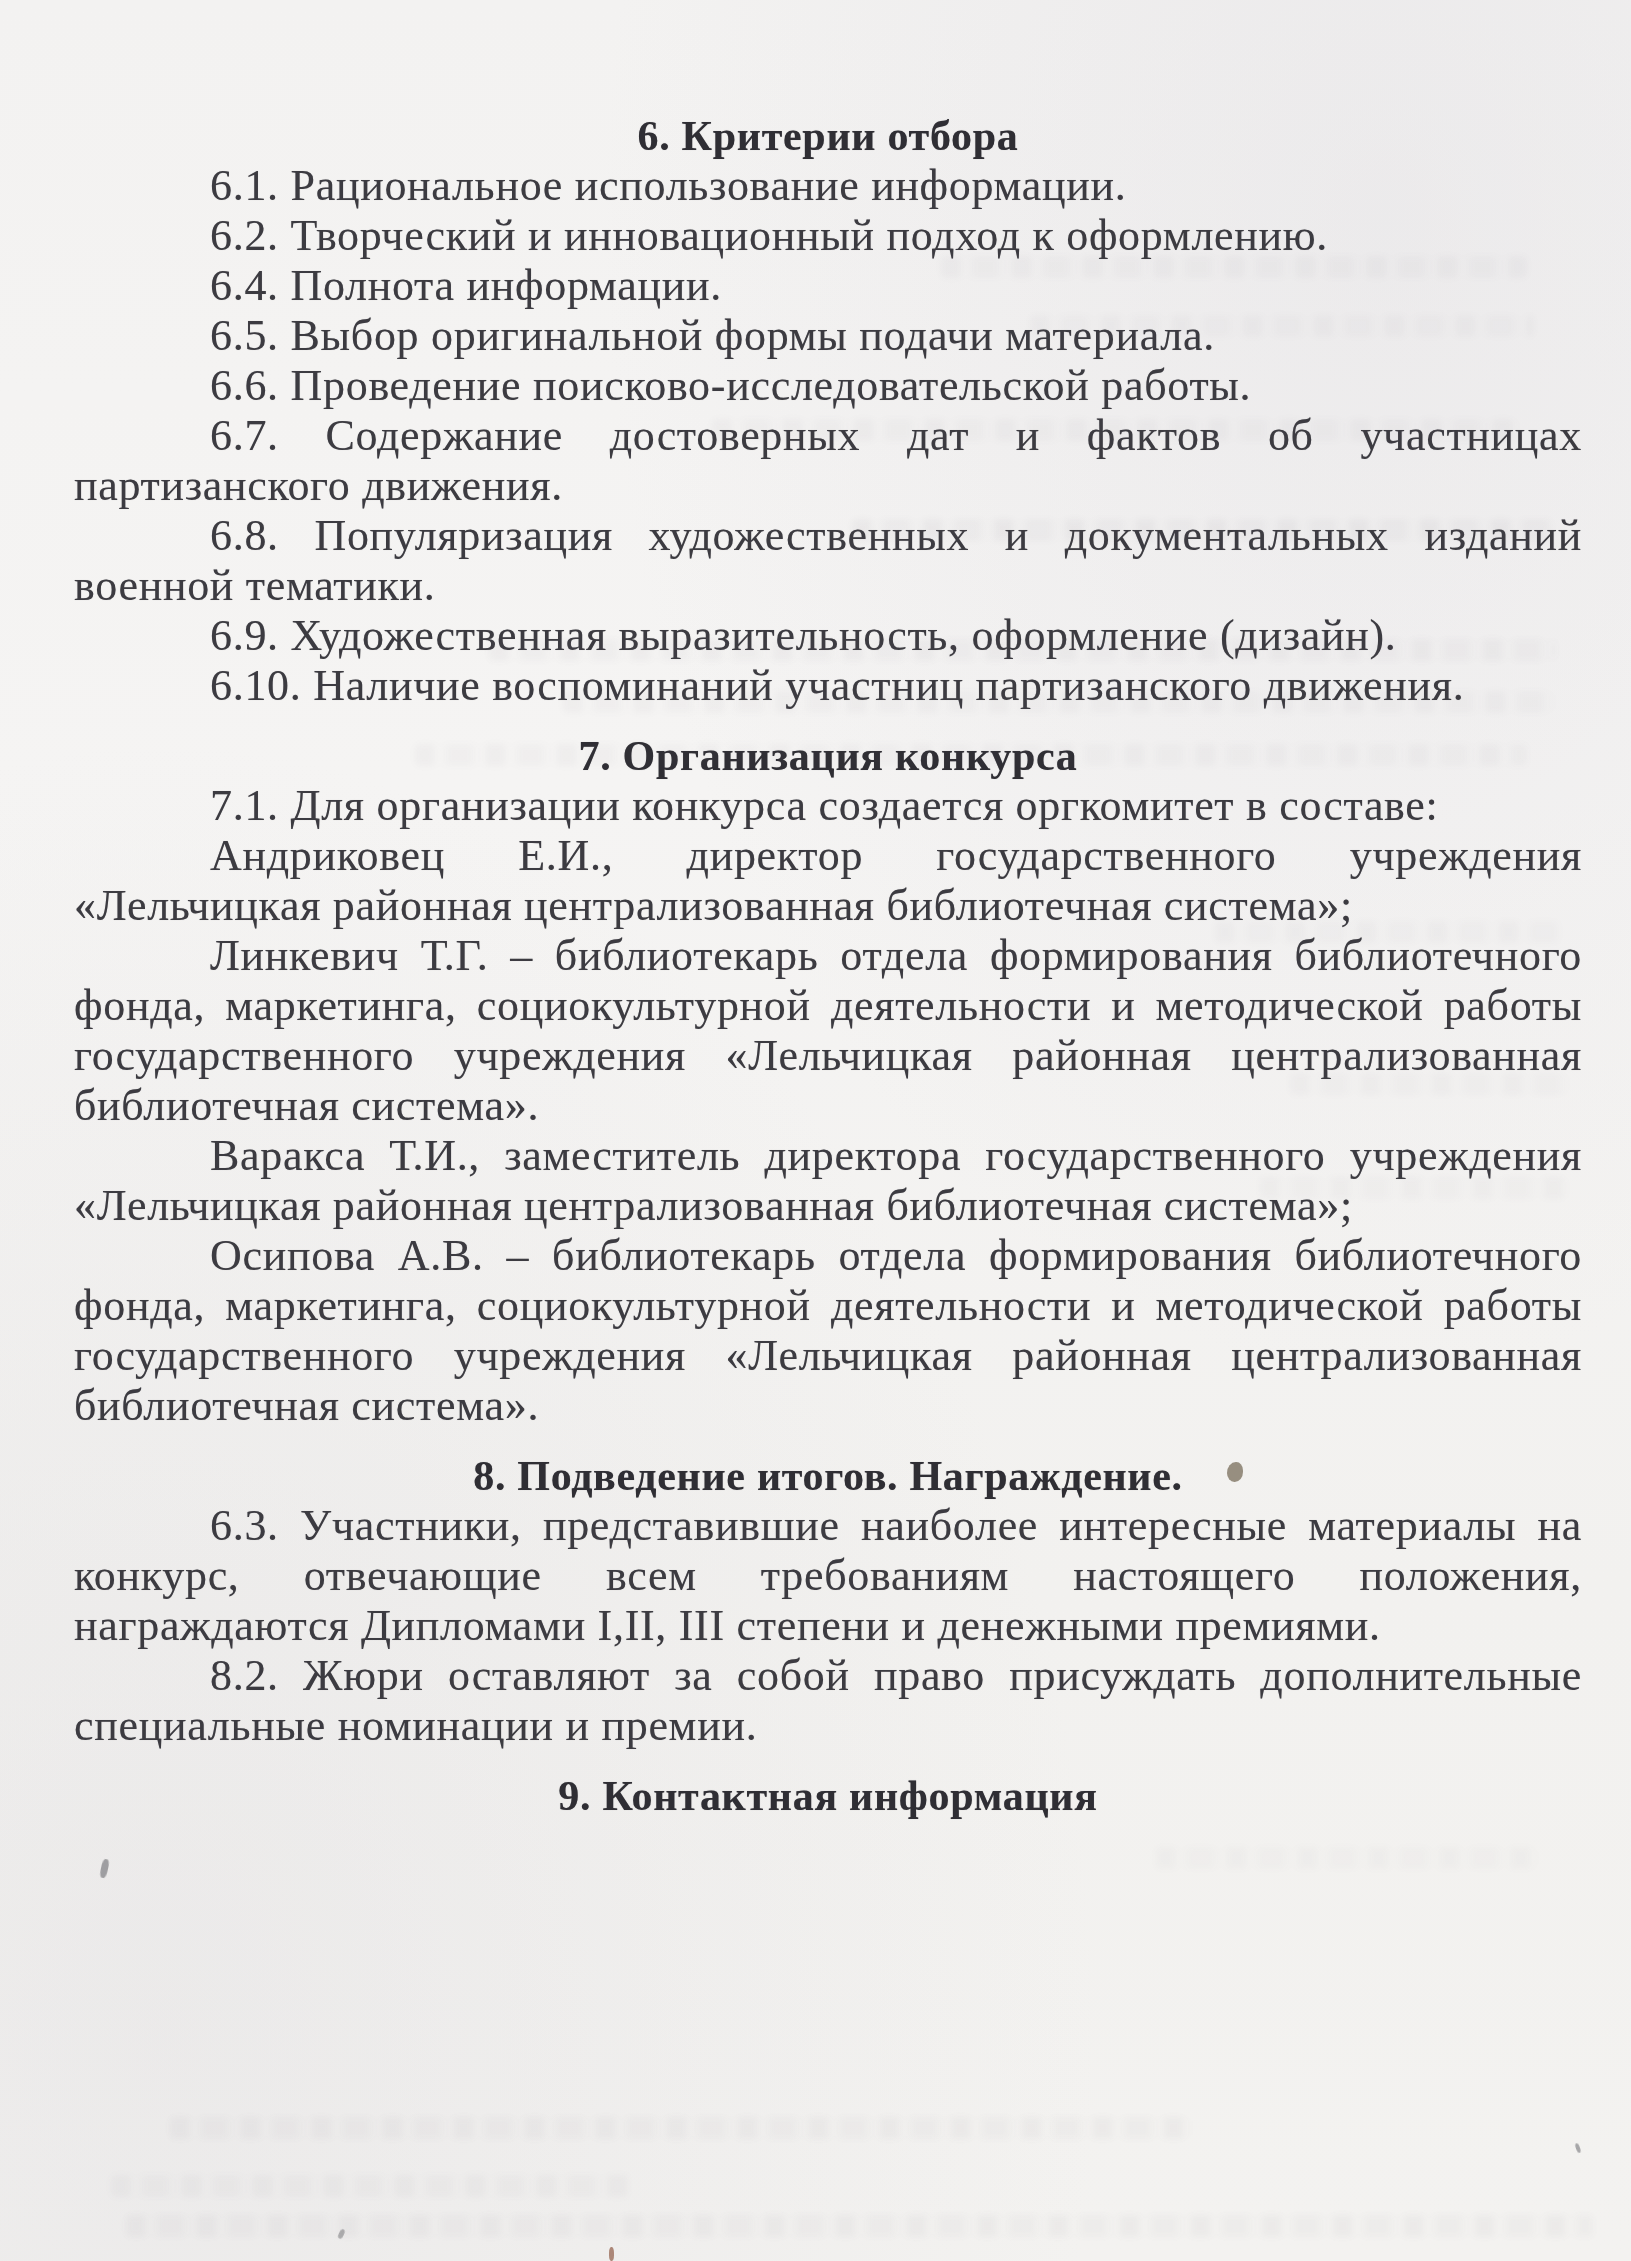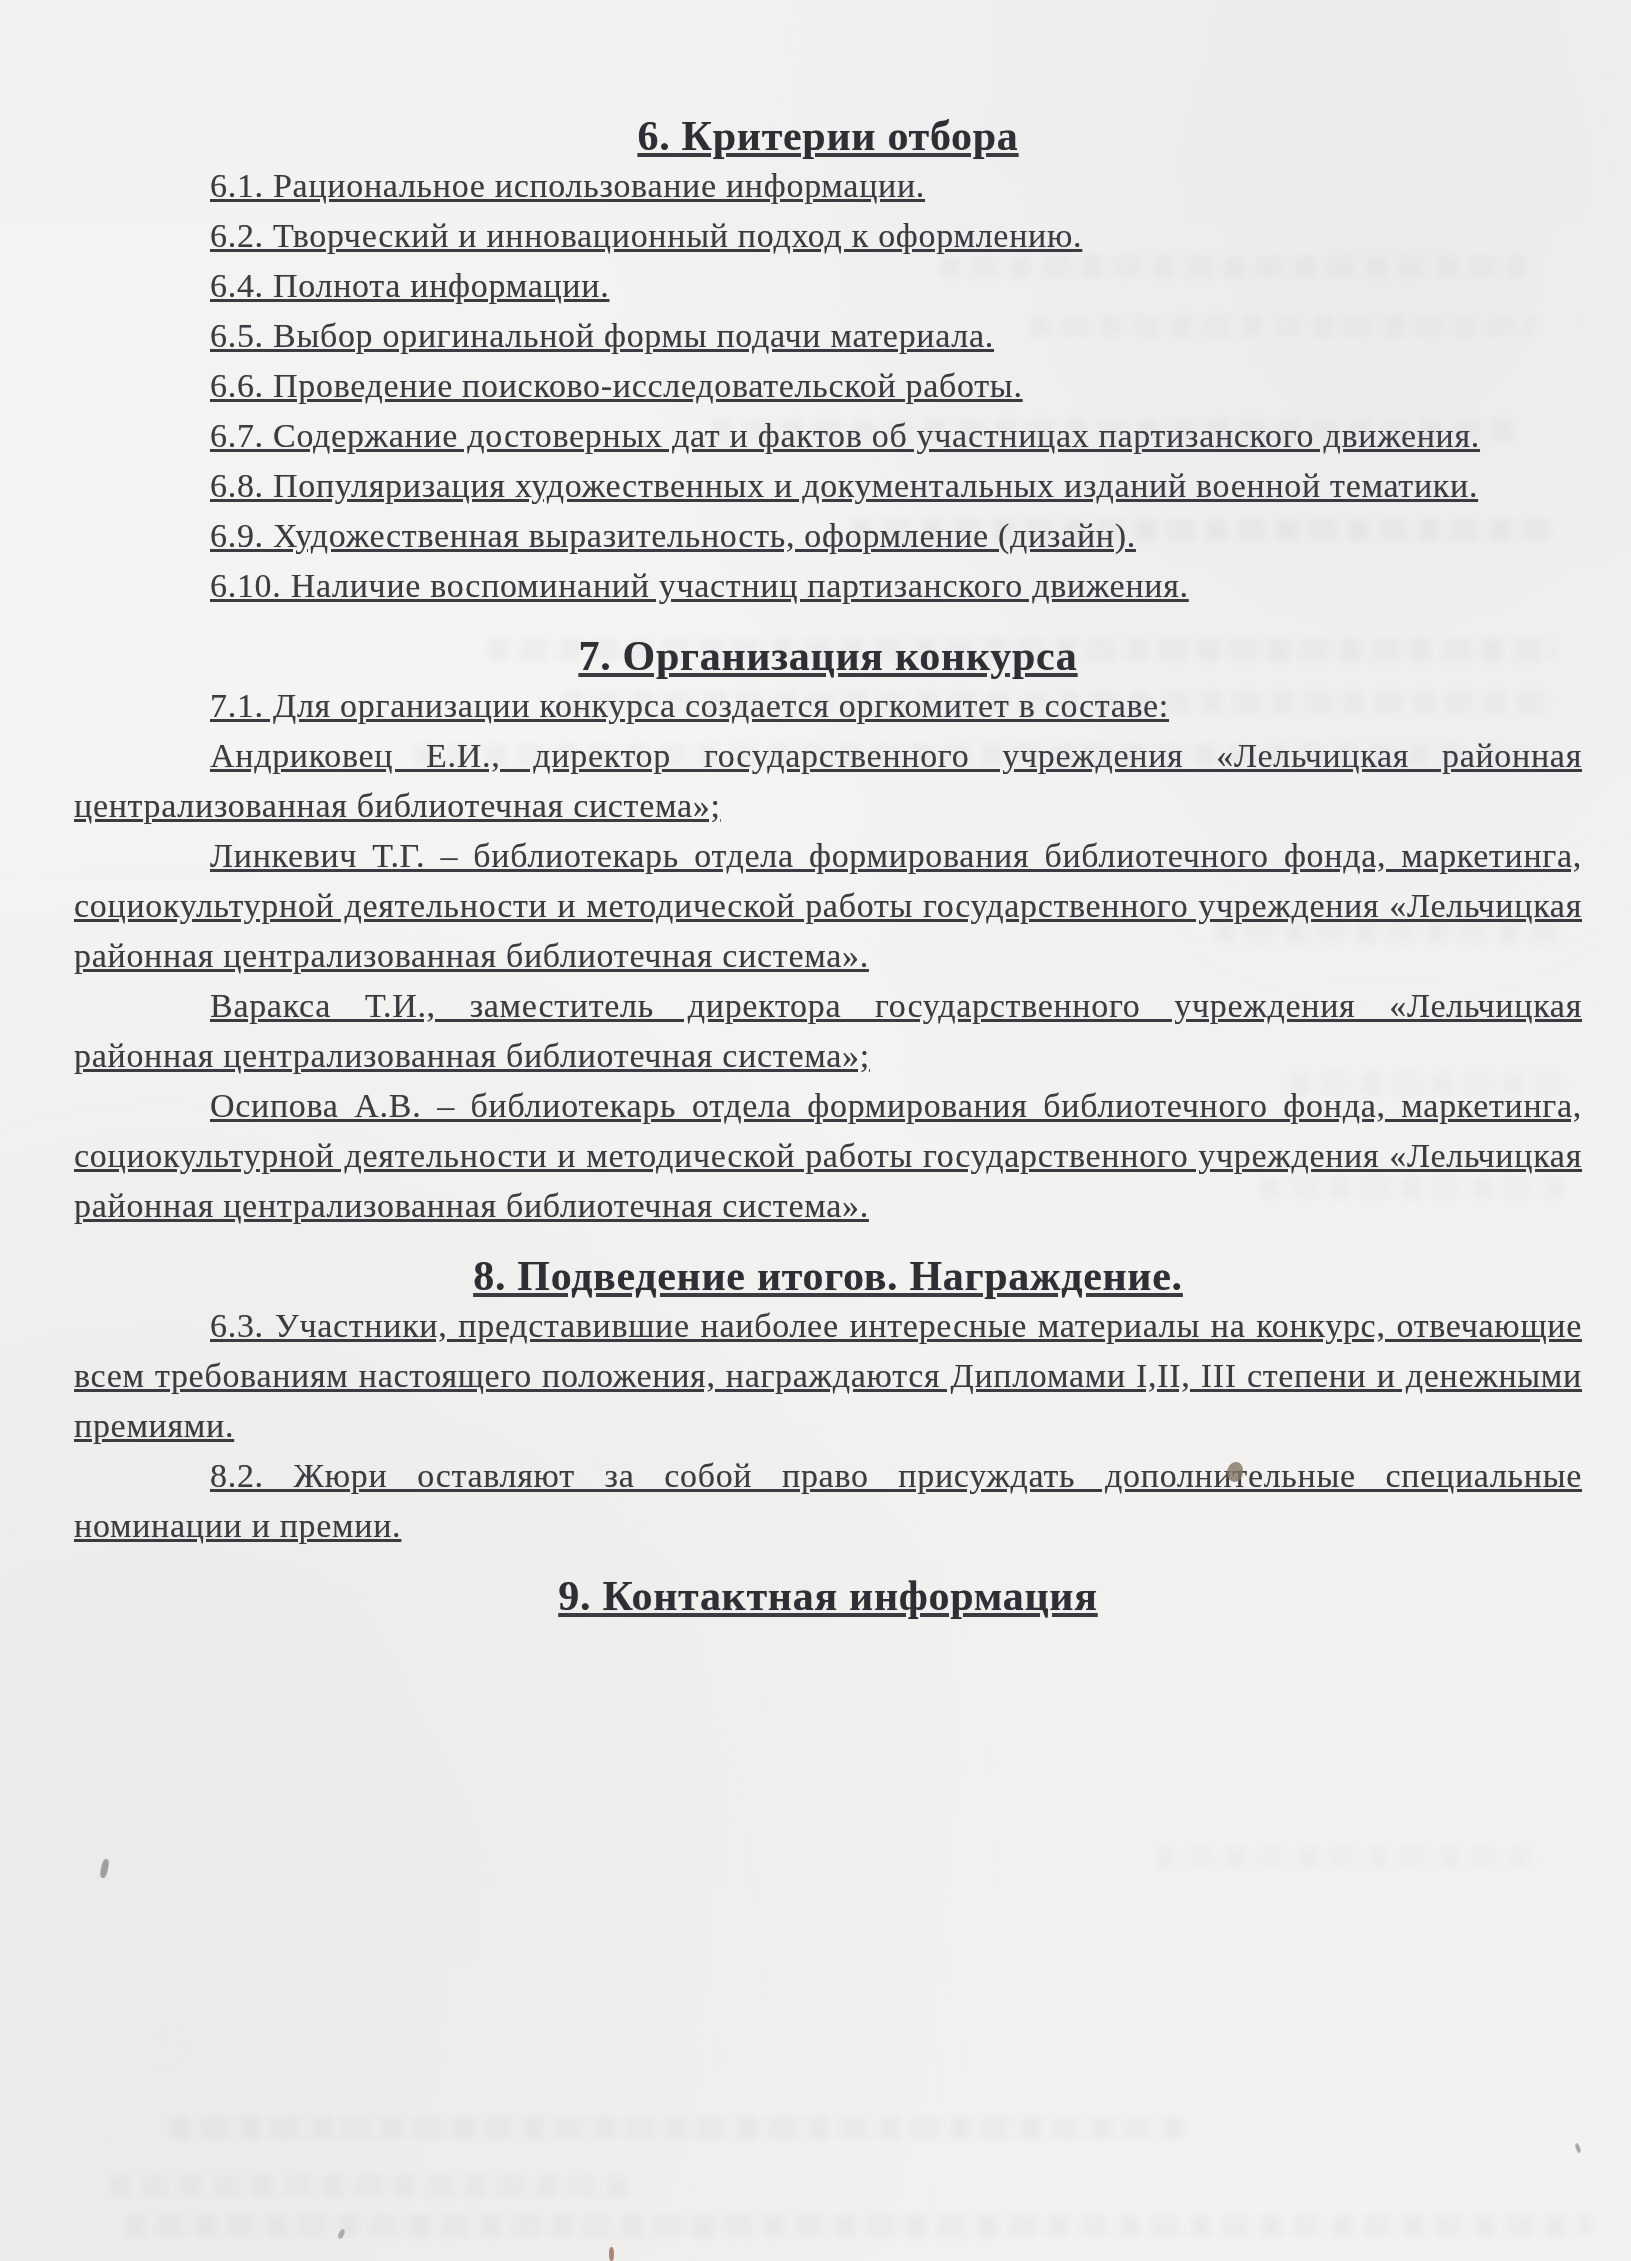--- a/index.html
+++ b/index.html
@@ -14,37 +14,36 @@
       linear-gradient(180deg, #f3f2f1 0%, #f5f4f3 35%, #f2f1ef 70%, #f3f2f0 100%);
     font-family: "Liberation Serif", "DejaVu Serif", serif;
     color: #3c3b41;
   }
   .page {
     position: relative;
     box-sizing: border-box;
     width: 1631px;
     height: 1630px;
     padding: 111px 49px 11px 74px;
-    text-decoration: underline;
   }
   .doc-section { margin: 0; }
   .doc-section.gap { margin-top: 20px; }
   h2.heading {
     margin: 0;
     font-size: 42px;
     line-height: 50px;
     font-weight: 700;
     text-align: center;
     color: #2f2e34;
     letter-spacing: 0.7px;
     text-shadow: 0 0 0.7px rgba(47,46,52,0.45);
   }
   p.para {
     margin: 0;
-    font-size: 34px;
+    font-size: 44px;
     line-height: 50px;
     letter-spacing: 0.7px;
     text-align: justify;
     text-indent: 136px;
     color: #3c3b41;
     text-shadow: 0 0 0.7px rgba(60,59,65,0.4);
   }
   
   .ghost {
     position: absolute;

